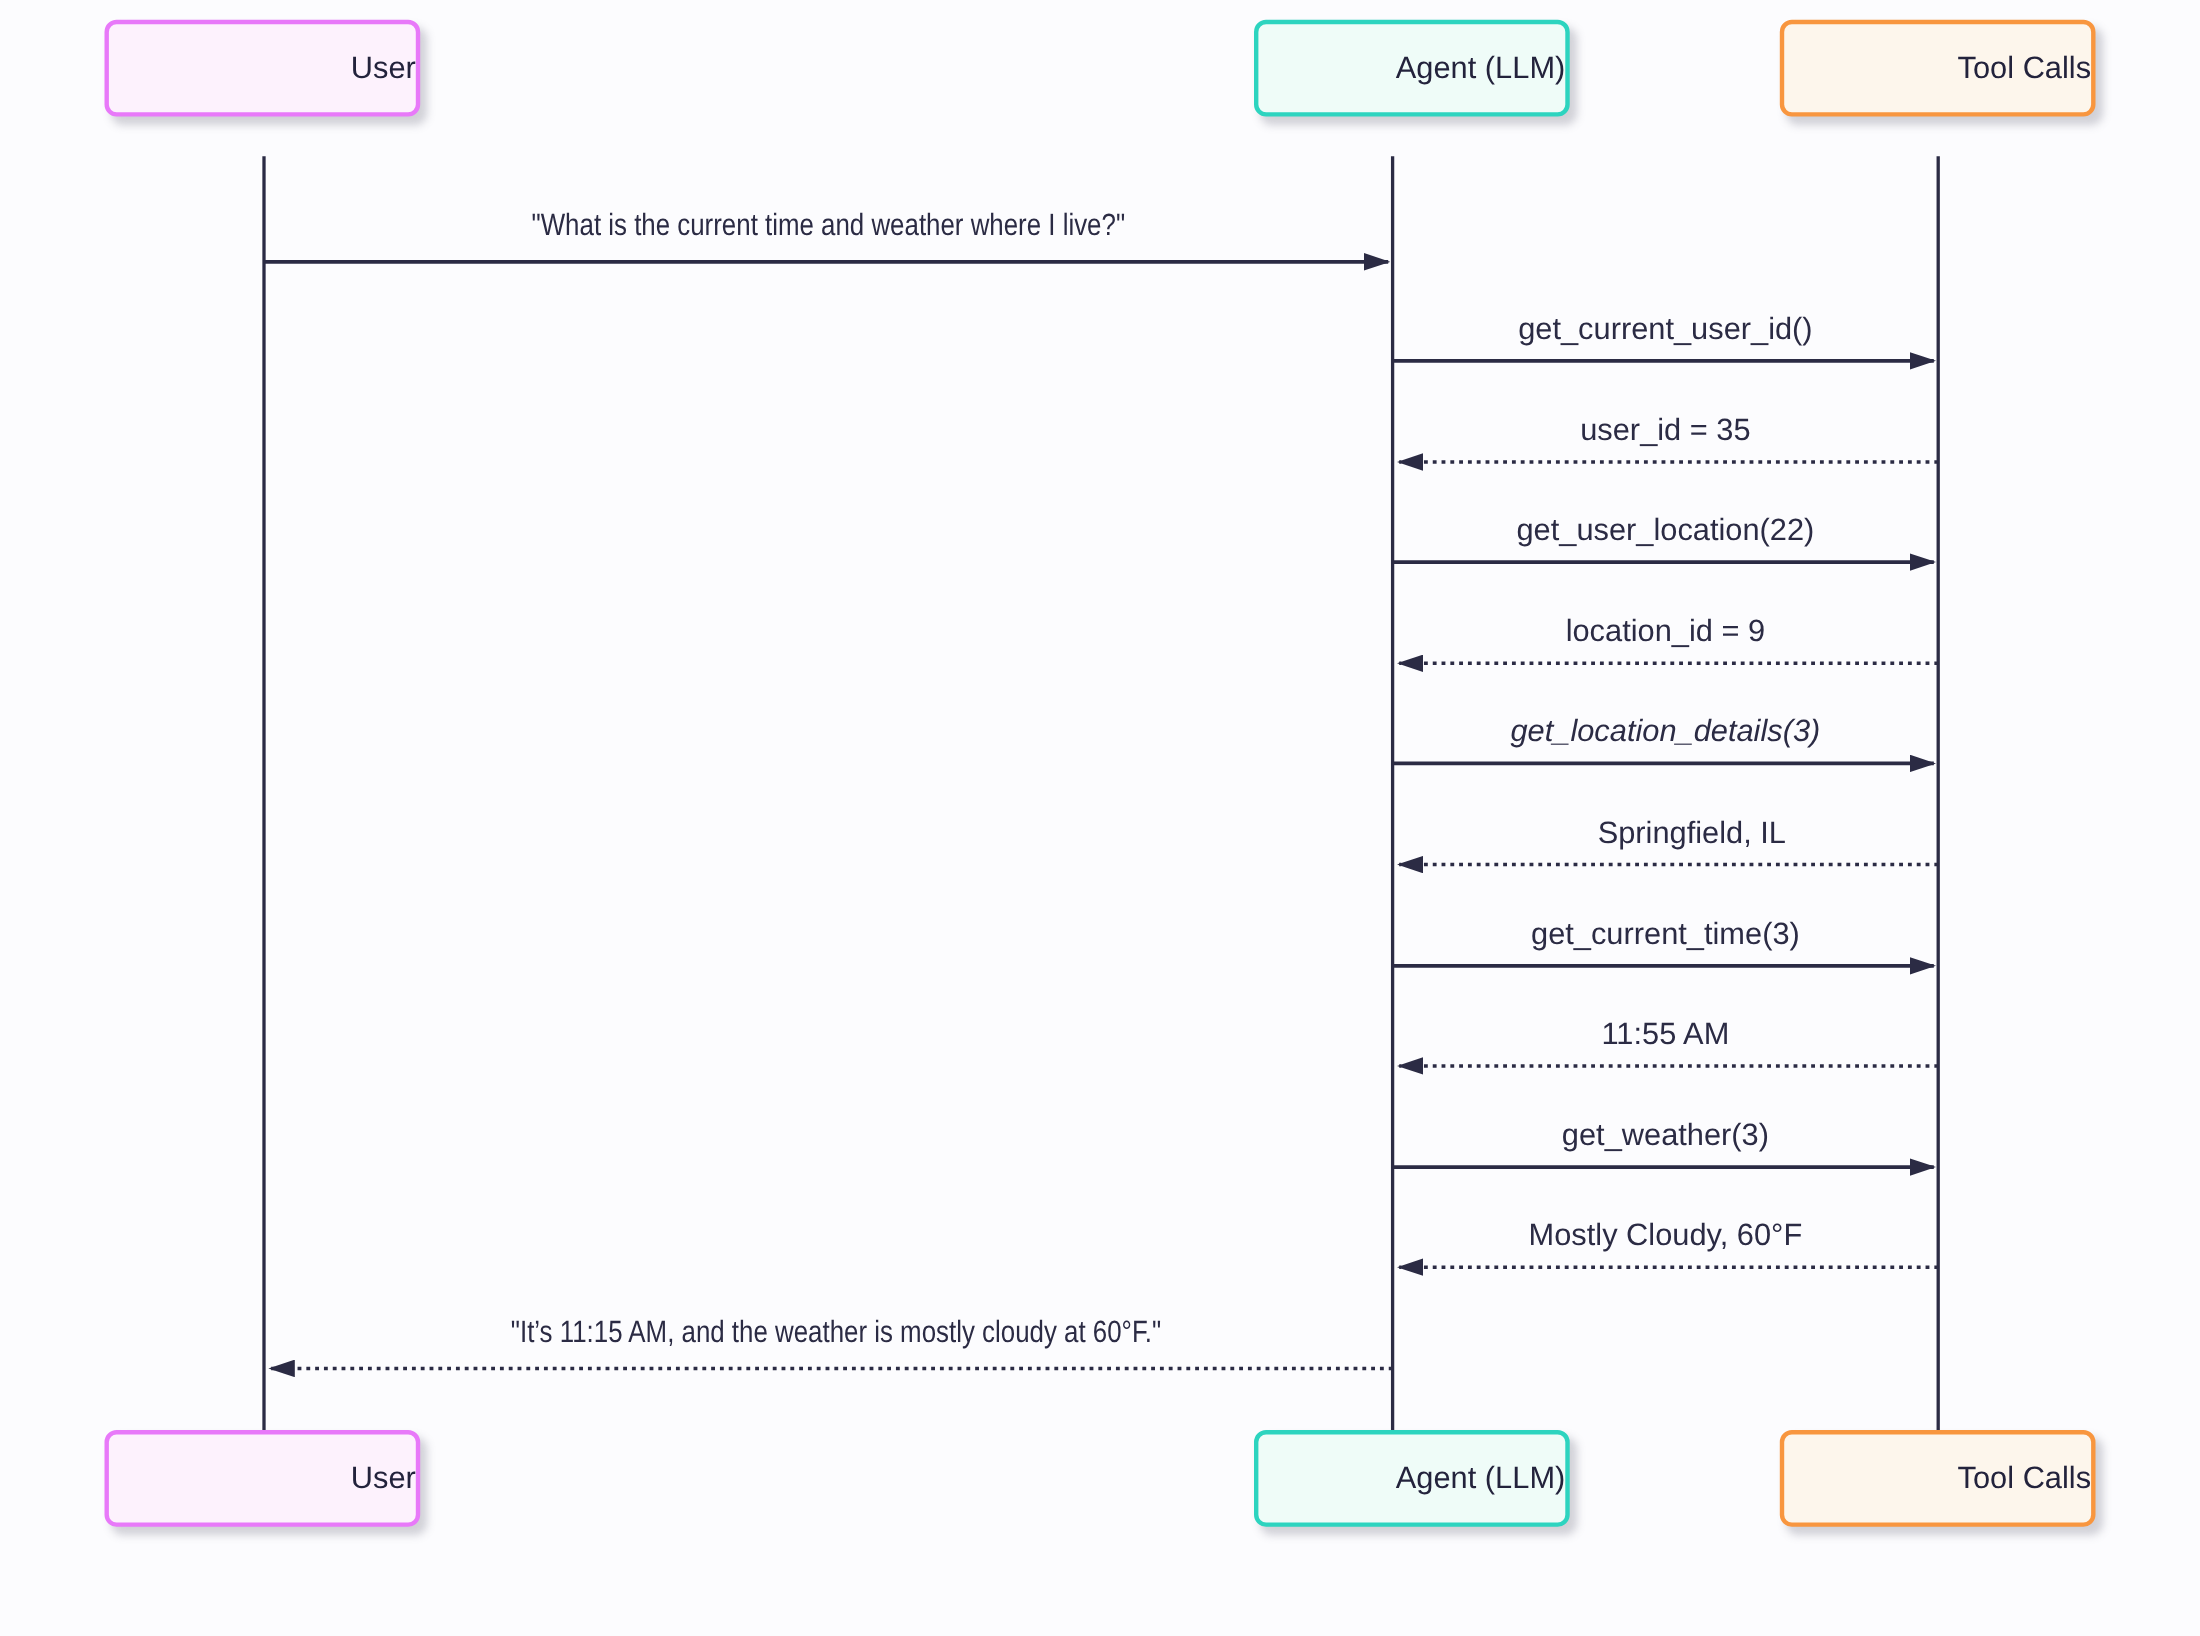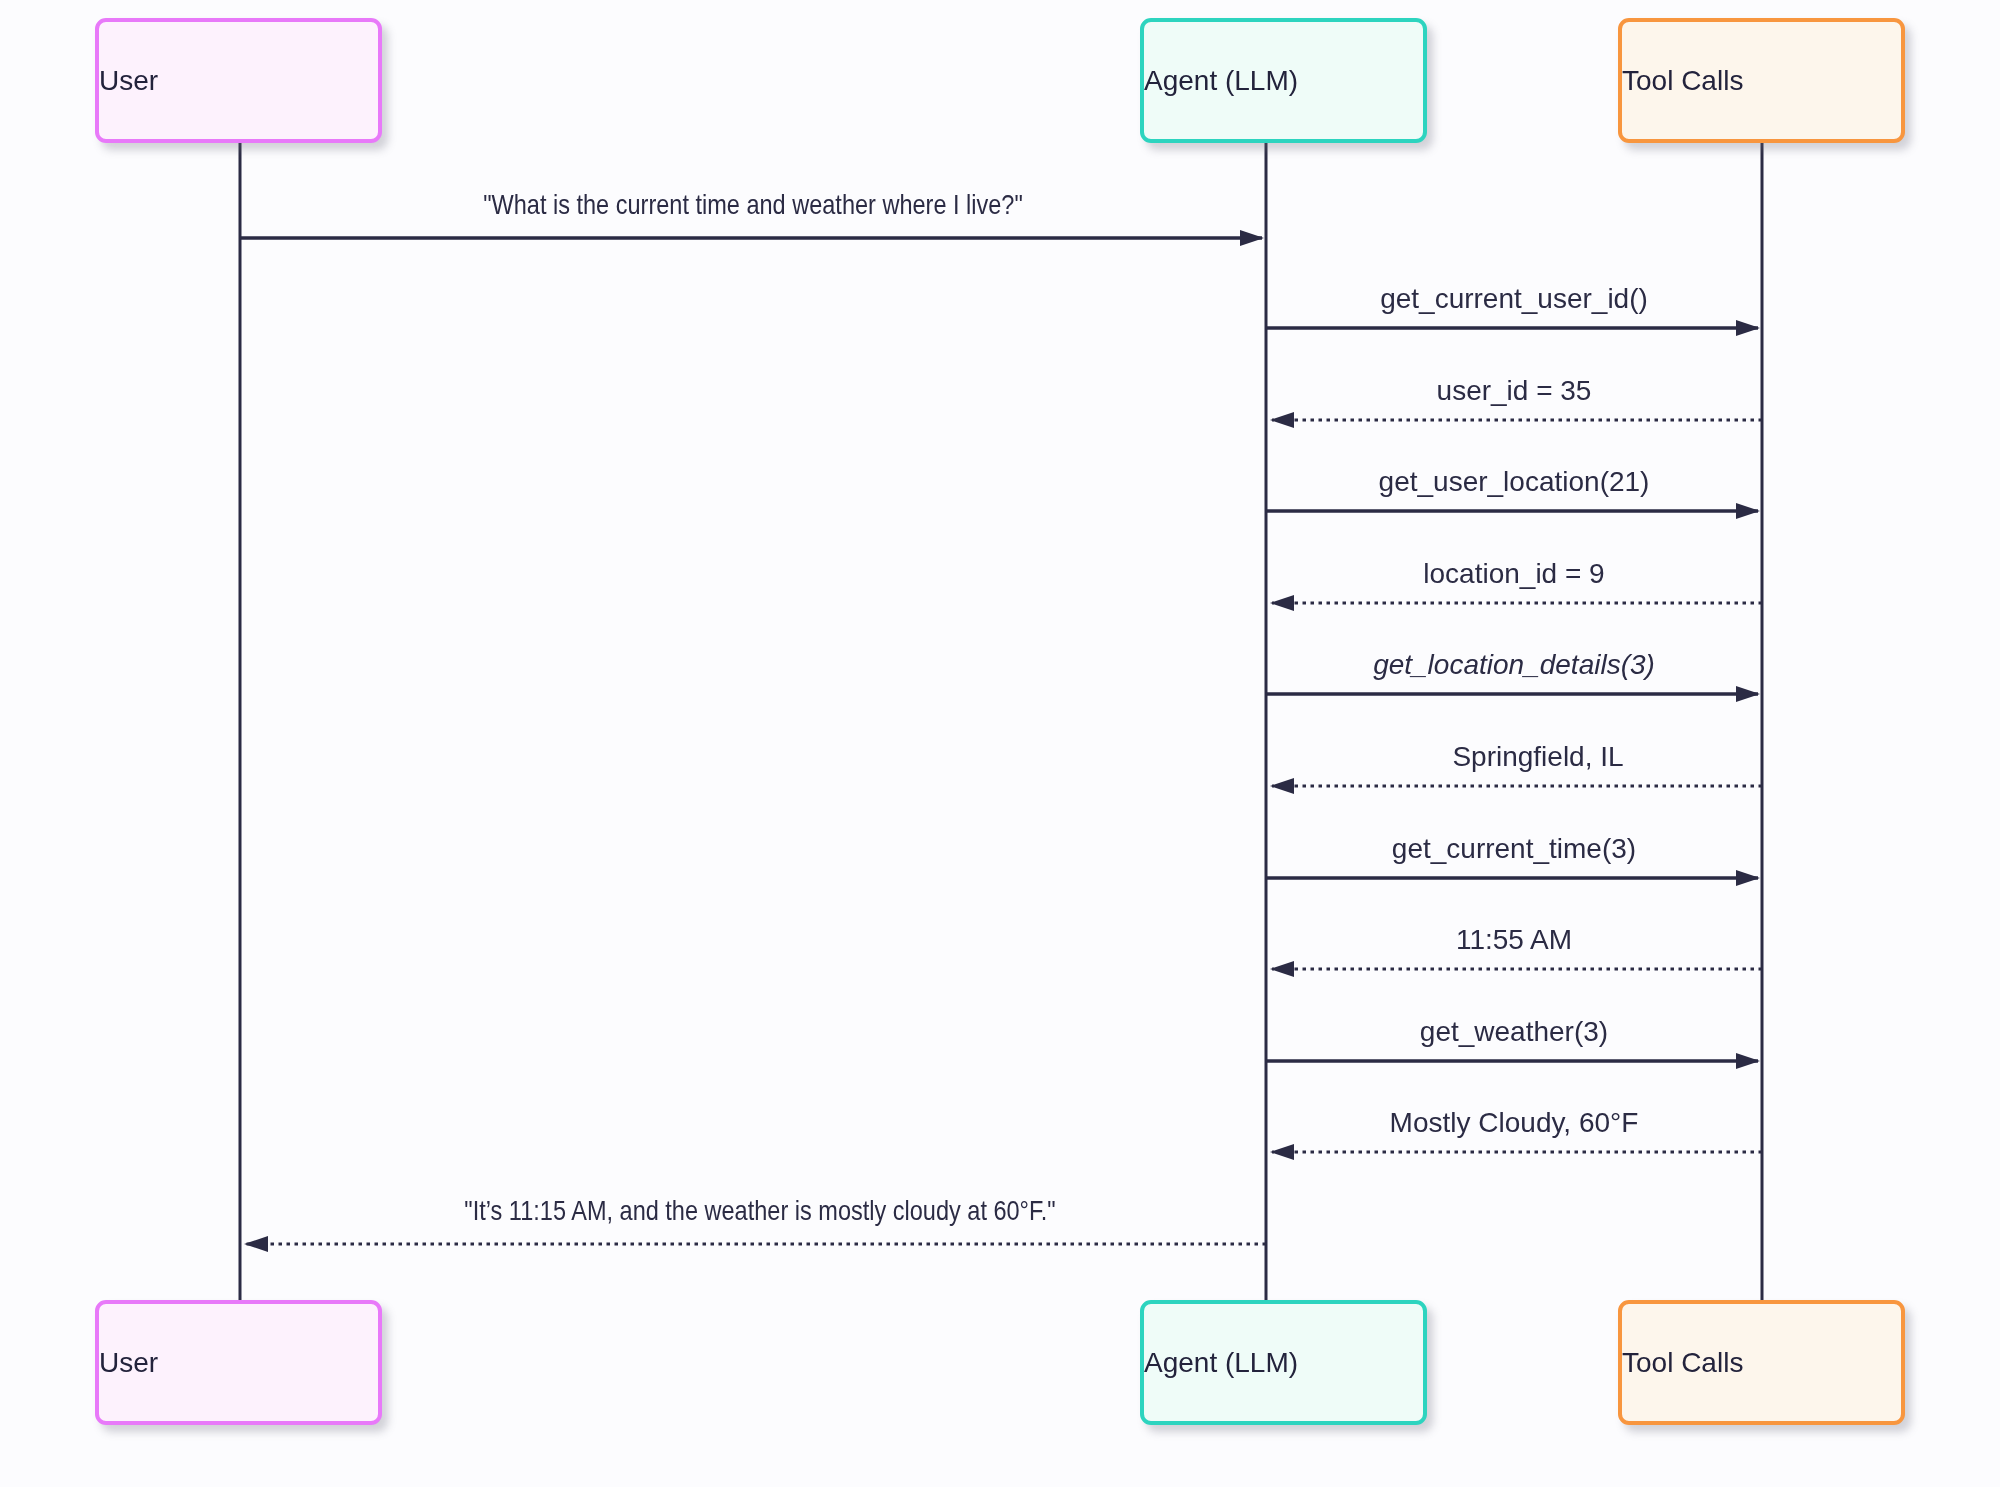--- a/index.html
+++ b/index.html
@@ -26,27 +26,27 @@
   }
   .arrow {
     stroke: #2b2b44;
     fill: none;
   }
   .arrow.solid { stroke-width: 3.5; }
   .arrow.dotted { stroke-width: 3.2; stroke-dasharray: 3.5 4.5; }
   .actor {
     position: absolute;
     width: 287px;
-    height: 125px;
+    height: 88px;
     border-radius: 11px;
     border: 4px solid;
     box-sizing: border-box;
     display: flex;
     align-items: center;
-    justify-content: flex-start;
+    justify-content: flex-end;
     font-size: 28px;
     color: #23233c;
     box-shadow: 6px 7px 8px rgba(110, 110, 125, 0.30);
     background: #fff;
   }
   .actor.user  { border-color: #e879f9; background: #fdf2fd; }
   .actor.agent { border-color: #2dd4bf; background: #effcf8; margin-left: 17px; }
   .actor.tool  { border-color: #f8963f; background: #fdf6ec; }
   .msg {
     position: absolute;
@@ -107,21 +107,21 @@
   <div class="actor agent" style="left:1123px; top:1300px;">
     <span>Agent (LLM)</span>
   </div>
   <div class="actor tool" style="left:1618px; top:1300px;">
     <span>Tool Calls</span>
   </div>
 
   <div class="msg condensed" style="left:753px;  top:188px;">"What is the current time and weather where I live?"</div>
   <div class="msg" style="left:1514px; top:282px;">get_current_user_id()</div>
   <div class="msg" style="left:1514px; top:374px;">user_id = 35</div>
-  <div class="msg" style="left:1514px; top:465px;">get_user_location(21)</div>
+  <div class="msg" style="left:1514px; top:465px;">get_user_location(22)</div>
   <div class="msg" style="left:1514px; top:557px;">location_id = 9</div>
   <div class="msg" style="left:1514px; top:648px;font-style:italic;">get_location_details(3)</div>
   <div class="msg" style="left:1514px; top:740px;margin-left:24px;">Springfield, IL</div>
   <div class="msg" style="left:1514px; top:832px;">get_current_time(3)</div>
   <div class="msg" style="left:1514px; top:923px;">11:55 AM</div>
   <div class="msg" style="left:1514px; top:1015px;">get_weather(3)</div>
   <div class="msg" style="left:1514px; top:1106px;">Mostly Cloudy, 60°F</div>
   <div class="msg condensed" style="left:760px;  top:1194px;">"It’s 11:15 AM, and the weather is mostly cloudy at 60°F."</div>
 
 </div>

